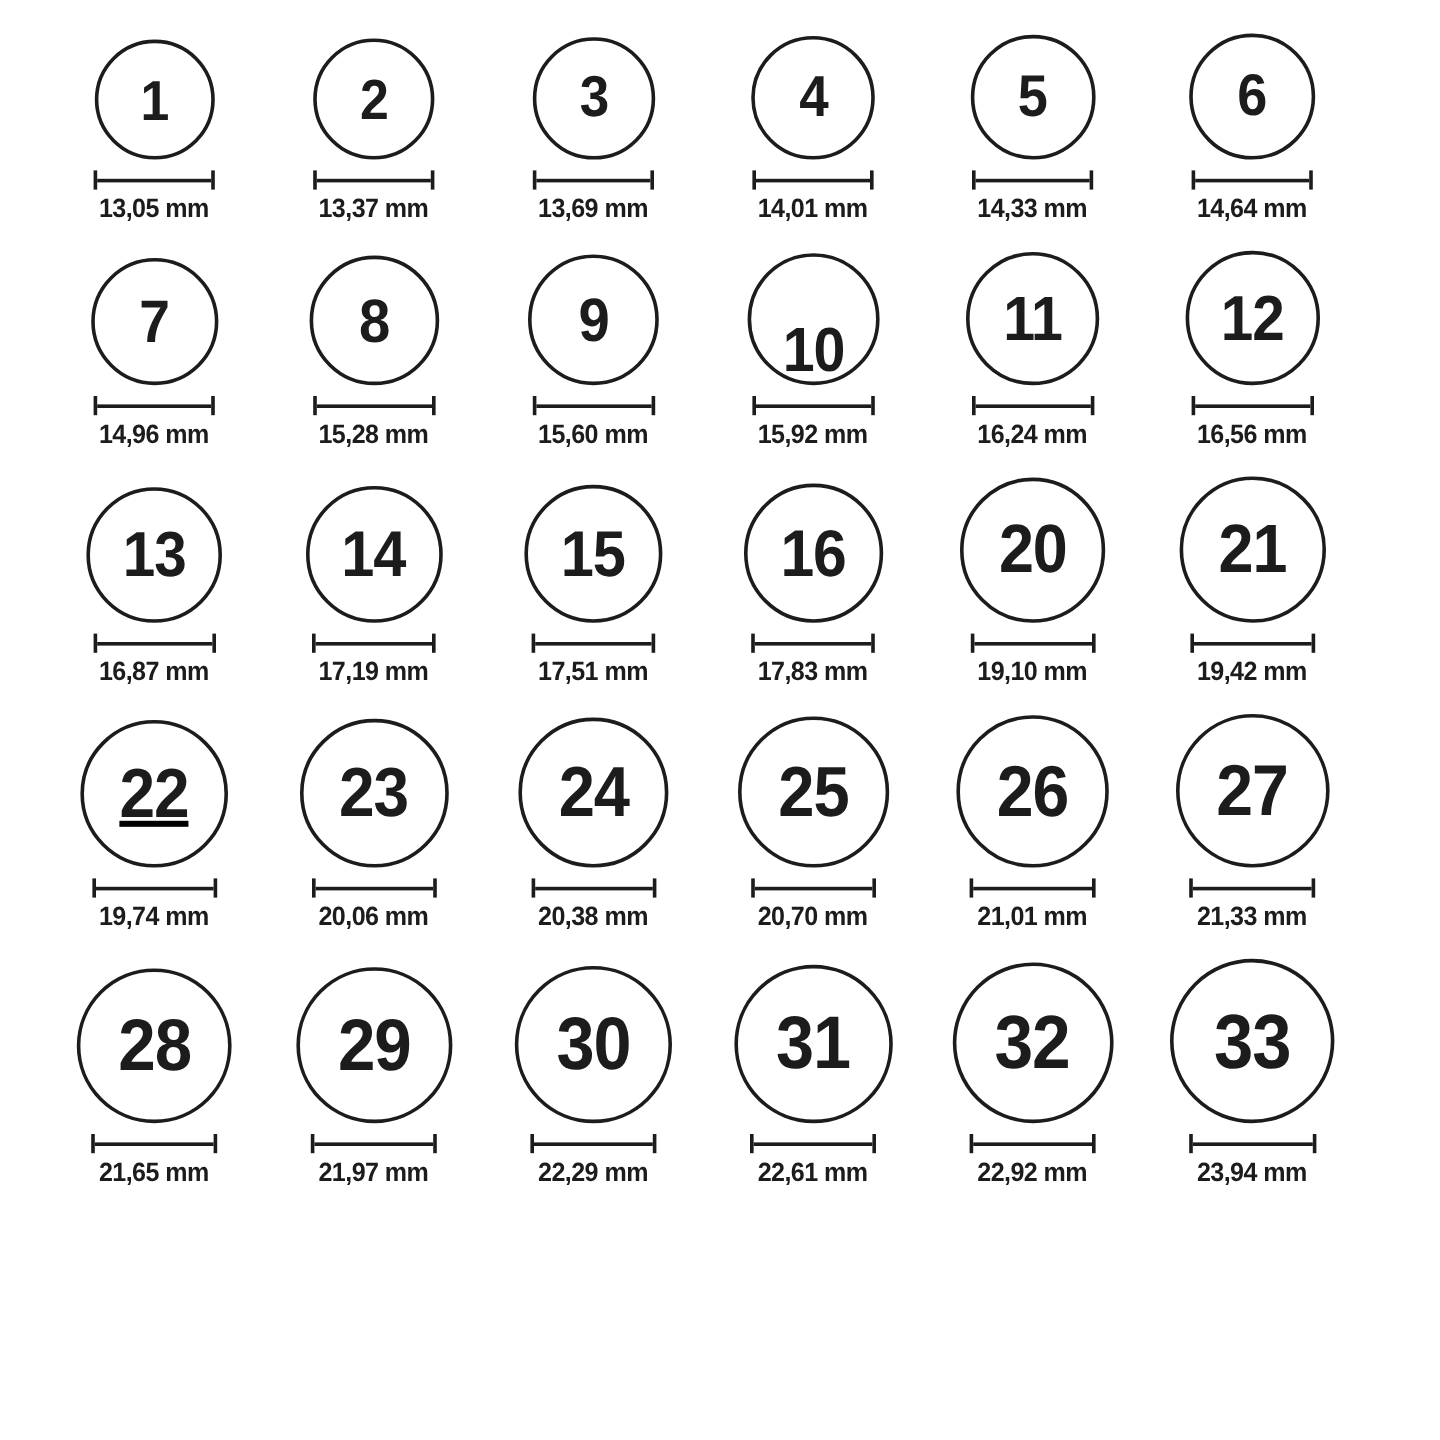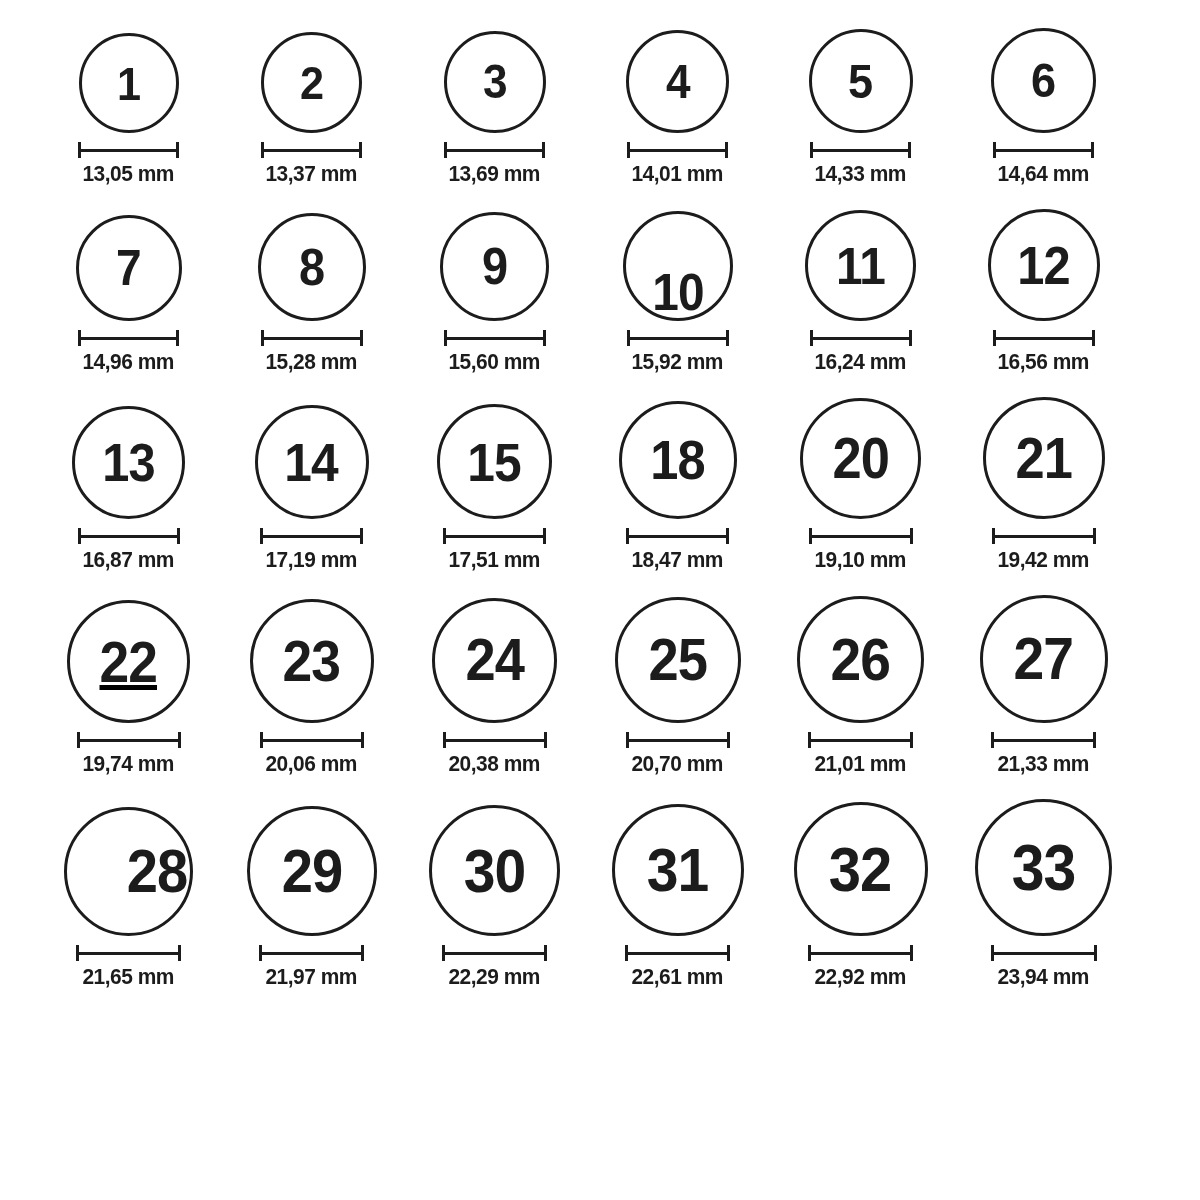--- a/index.html
+++ b/index.html
@@ -243,33 +243,33 @@
       <span class="num" style="font-size: 54px;">15</span>
     </div>
     <div class="bar" style="width: 103px;">
       <span class="tick"></span>
       <span class="line"></span>
       <span class="tick"></span>
     </div>
     <div class="caption">17,51 mm</div>
   </div>
 
-
-
-  <div class="cell">
-    <div class="circle" style="width: 118px; height: 118px;">
-      <span class="num" style="font-size: 55px;">18</span>
+  <div class="cell">
+    <div class="circle" style="width: 116px; height: 116px;">
+      <span class="num" style="font-size: 55px;">16</span>
     </div>
     <div class="bar" style="width: 103px;">
       <span class="tick"></span>
       <span class="line"></span>
       <span class="tick"></span>
     </div>
-    <div class="caption">18,47 mm</div>
-  </div>
+    <div class="caption">17,83 mm</div>
+  </div>
+
+
 
 
   <div class="cell">
     <div class="circle" style="width: 121px; height: 121px;">
       <span class="num" style="font-size: 57px;">20</span>
     </div>
     <div class="bar" style="width: 104px;">
       <span class="tick"></span>
       <span class="line"></span>
       <span class="tick"></span>
@@ -355,21 +355,21 @@
     </div>
     <div class="bar" style="width: 105px;">
       <span class="tick"></span>
       <span class="line"></span>
       <span class="tick"></span>
     </div>
     <div class="caption">21,33 mm</div>
   </div>
 
   <div class="cell">
-    <div class="circle" style="width: 129px; height: 129px; justify-content: flex-end;">
+    <div class="circle" style="width: 129px; height: 129px;">
       <span class="num" style="font-size: 61px;">28</span>
     </div>
     <div class="bar" style="width: 105px;">
       <span class="tick"></span>
       <span class="line"></span>
       <span class="tick"></span>
     </div>
     <div class="caption">21,65 mm</div>
   </div>
 

